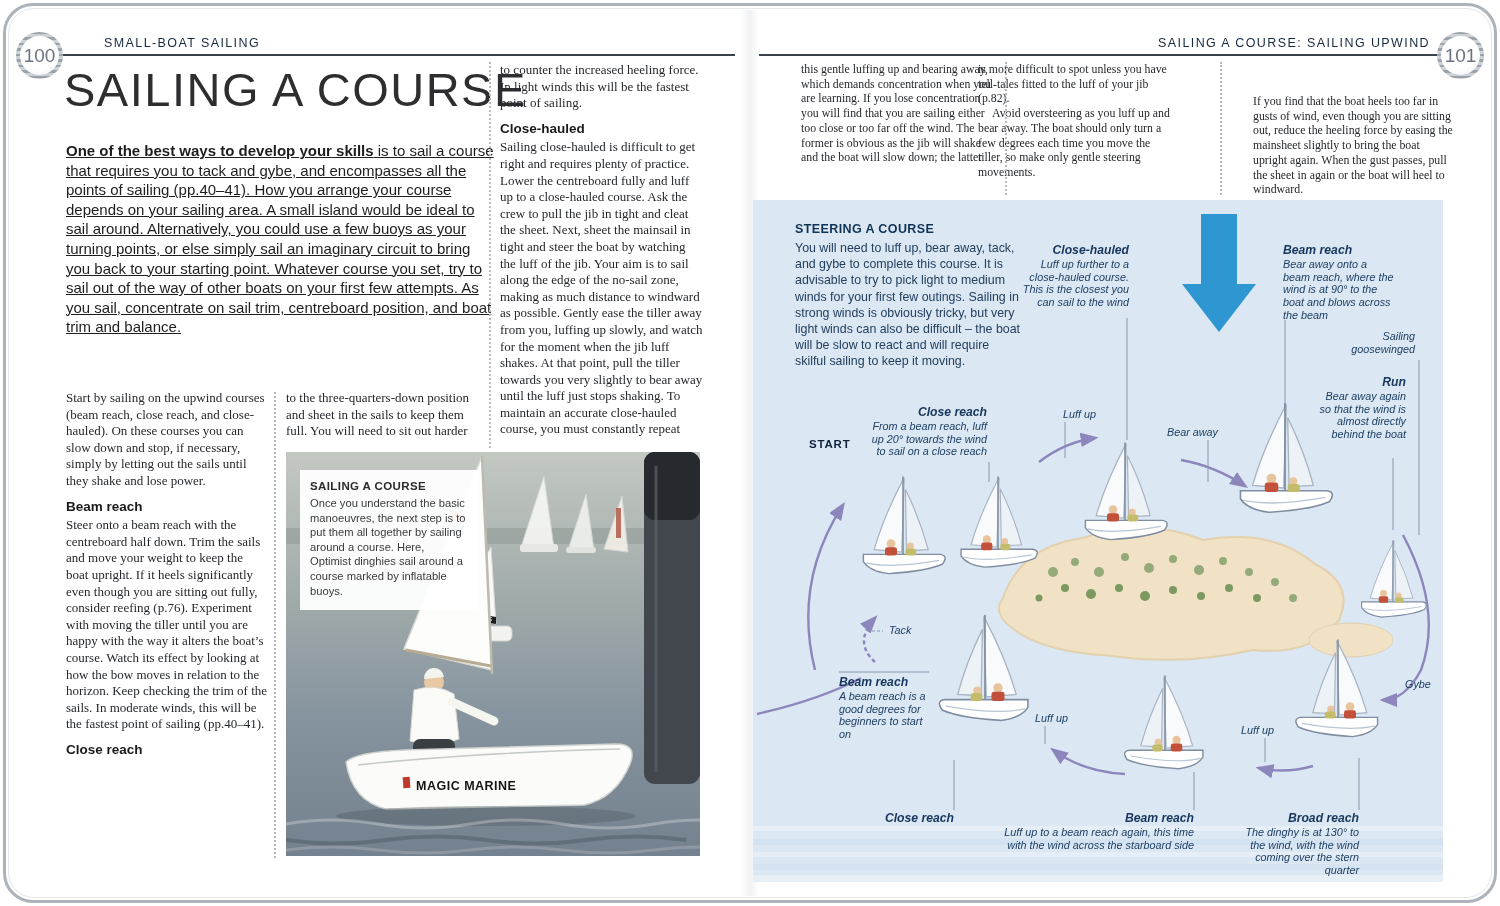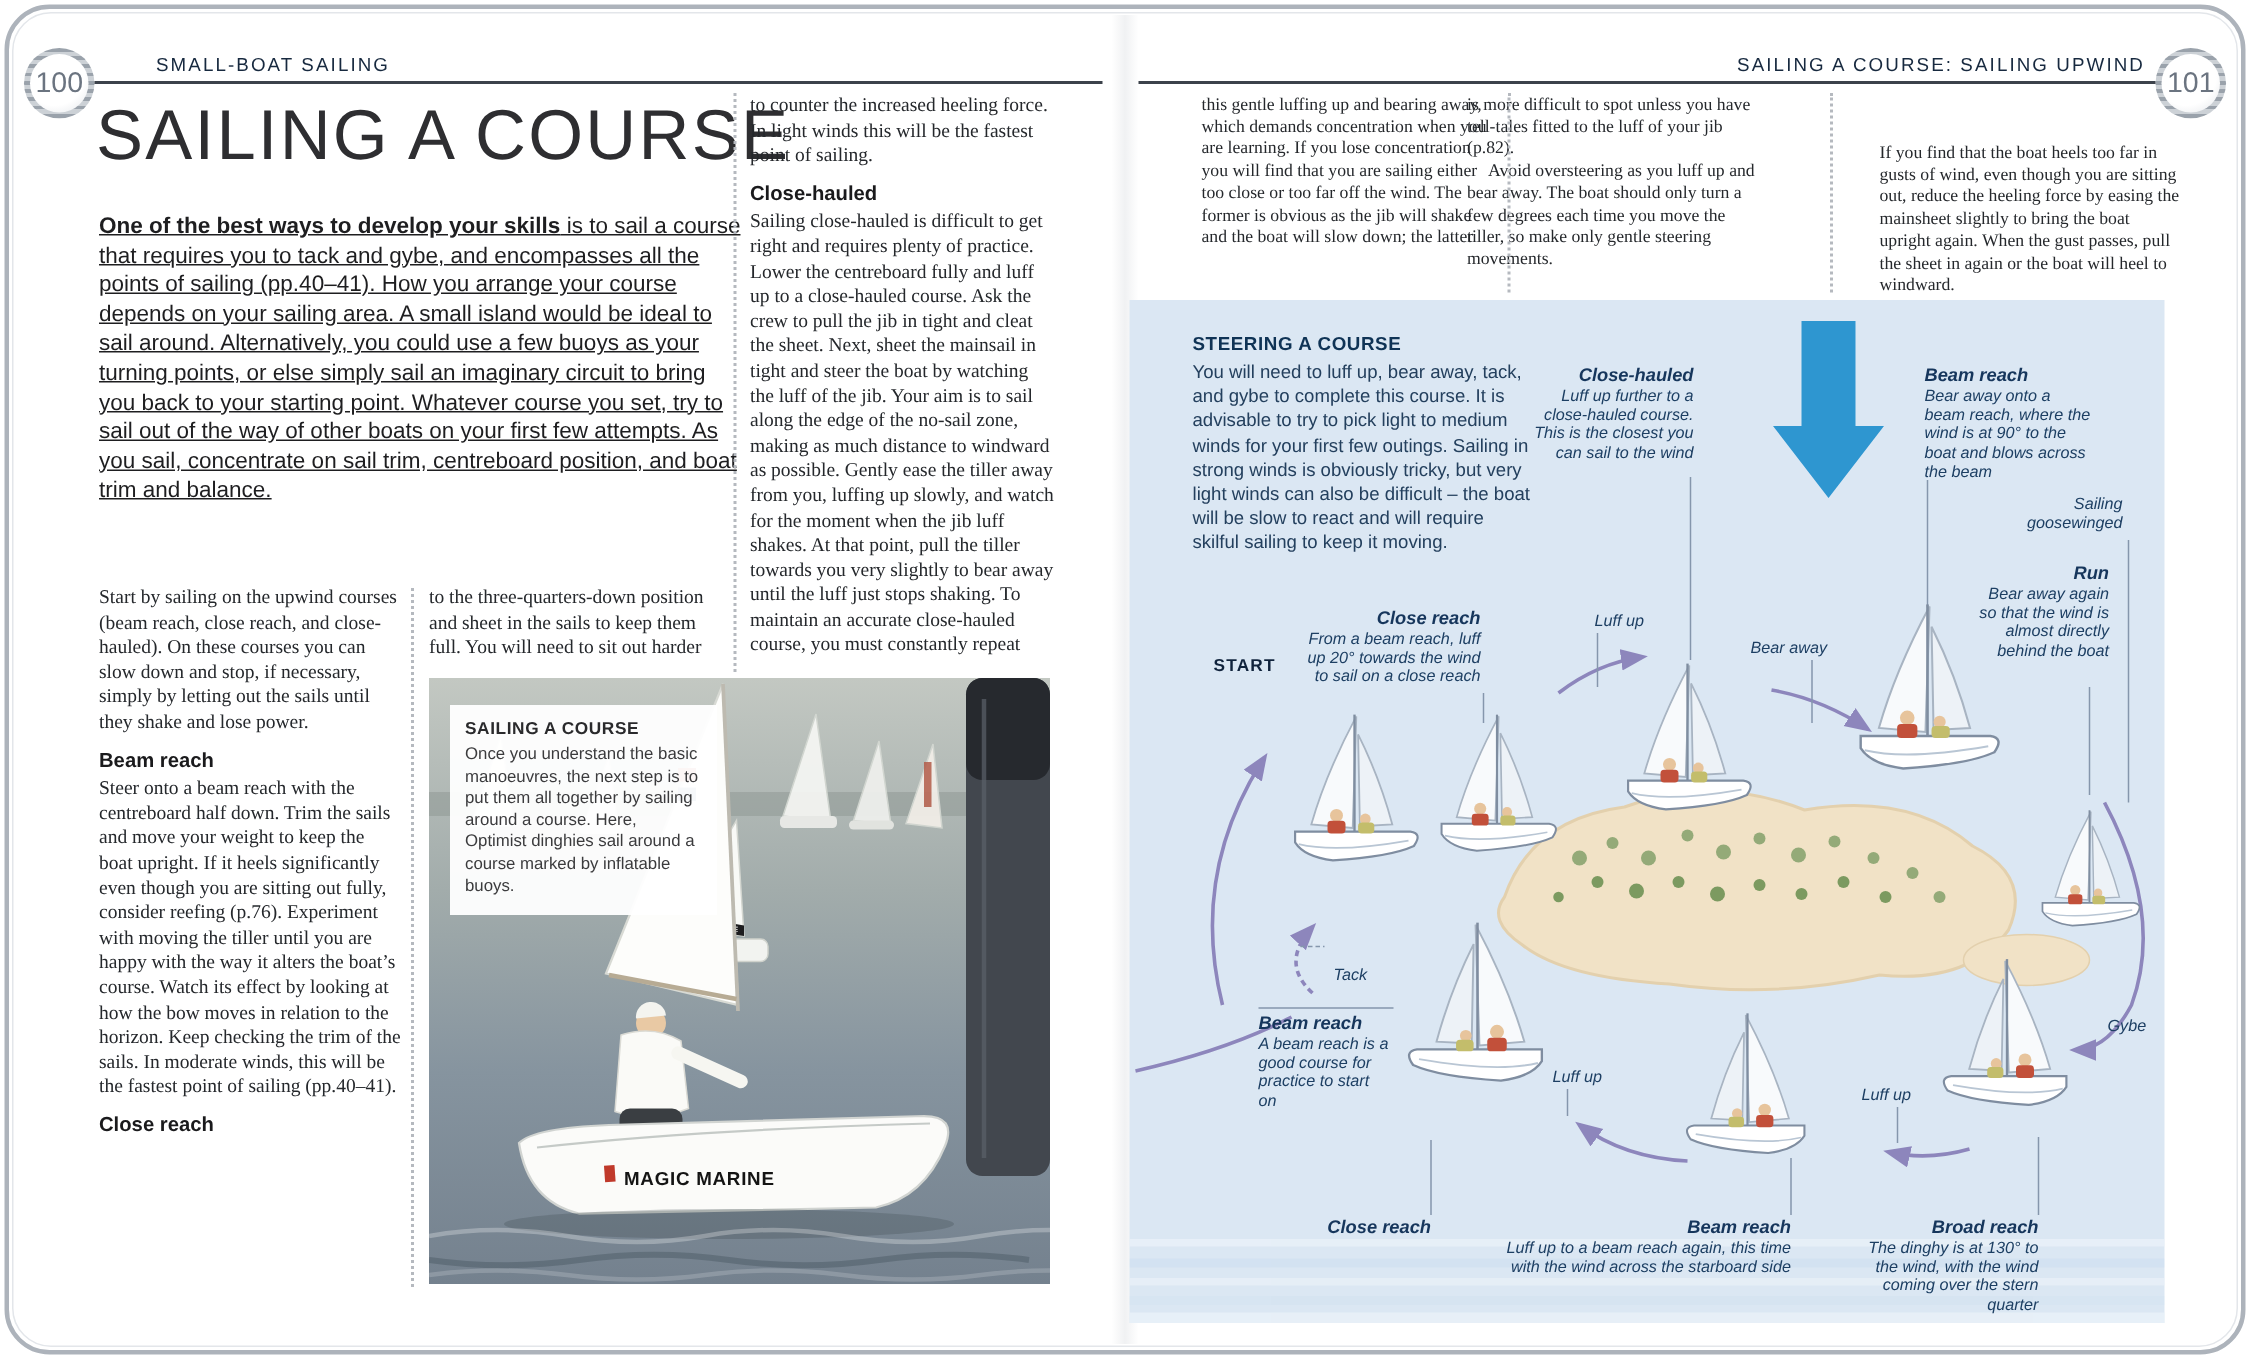--- a/index.html
+++ b/index.html
@@ -298,24 +298,24 @@
     <div class="dlab ra" style="left:561px;top:176px;width:92px;">
       <div class="t">Run</div>
       <div>Bear away again so that the wind is almost directly behind the boat</div>
     </div>
     <div class="dlab ra" style="left:114px;top:206px;width:120px;">
       <div class="t">Close reach</div>
       <div>From a beam reach, luff up 20° towards the wind to sail on a close reach</div>
     </div>
     <div class="dlab la" style="left:310px;top:208px;">Luff up</div>
     <div class="dlab la" style="left:414px;top:226px;">Bear away</div>
-    <div class="dlab la" style="left:136px;top:424px;margin-top:20px;">Tack</div>
+    <div class="dlab la" style="left:136px;top:424px;">Tack</div>
     <div class="dlab la" style="left:86px;top:476px;width:88px;">
       <div class="t">Beam reach</div>
-      <div>A beam reach is a good course for practice to start on</div>
+      <div>A beam reach is a good degrees for beginners to start on</div>
     </div>
     <div class="dlab la" style="left:282px;top:512px;">Luff up</div>
     <div class="dlab la" style="left:652px;top:478px;">Gybe</div>
     <div class="dlab la" style="left:488px;top:524px;">Luff up</div>
     <div class="dlab ra" style="left:31px;top:612px;width:170px;">
       <div class="t">Close reach</div>
     </div>
     <div class="dlab ra" style="left:246px;top:612px;width:195px;">
       <div class="t">Beam reach</div>
       <div>Luff up to a beam reach again, this time with the wind across the starboard side</div>

